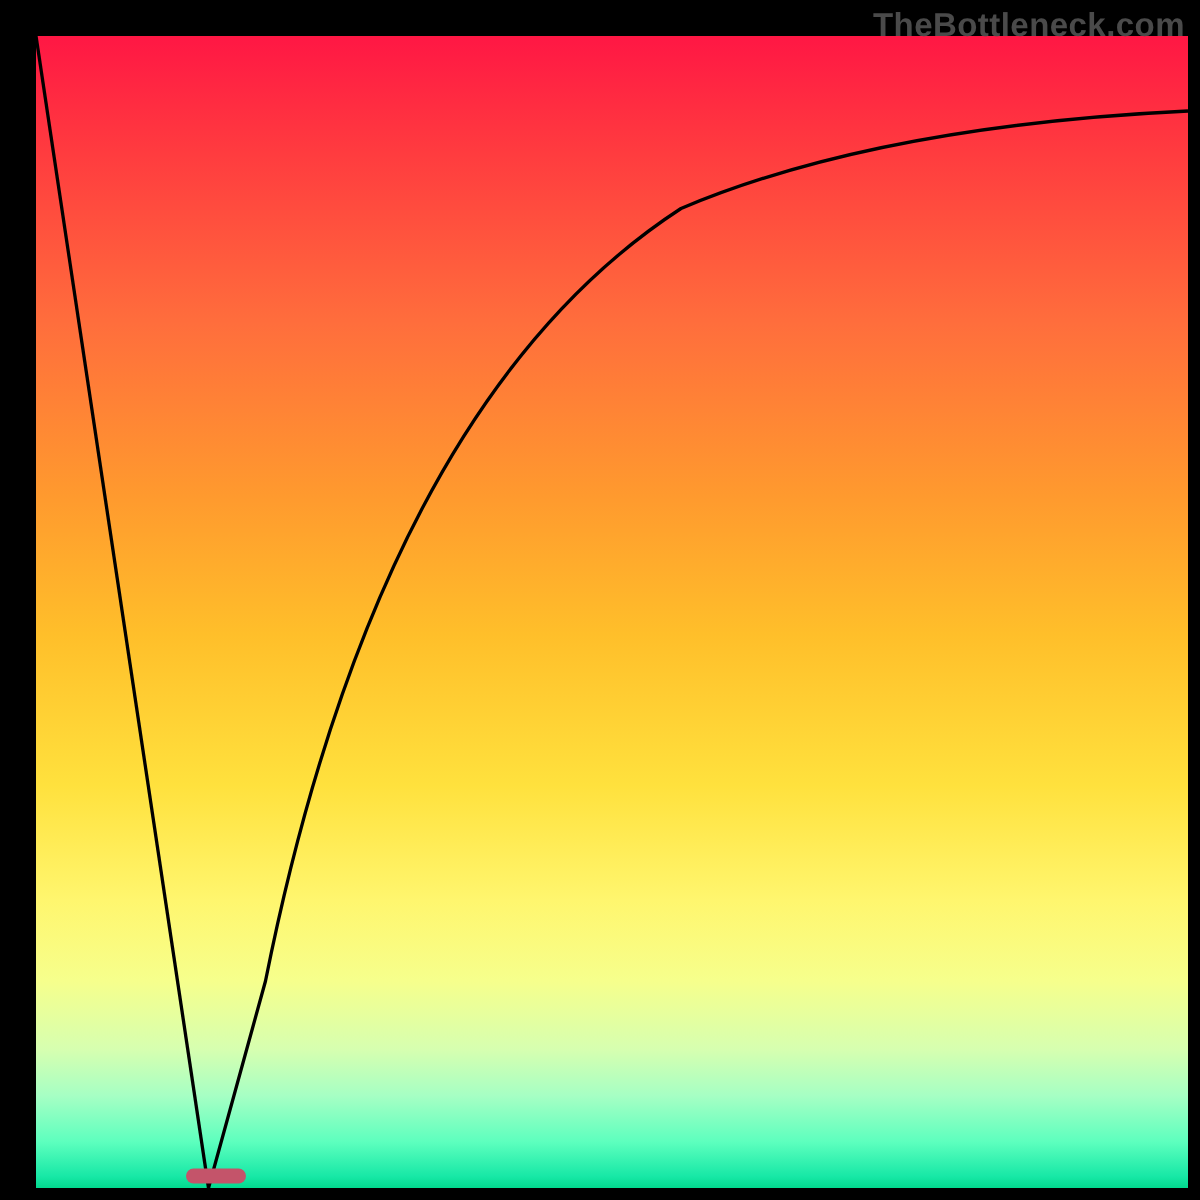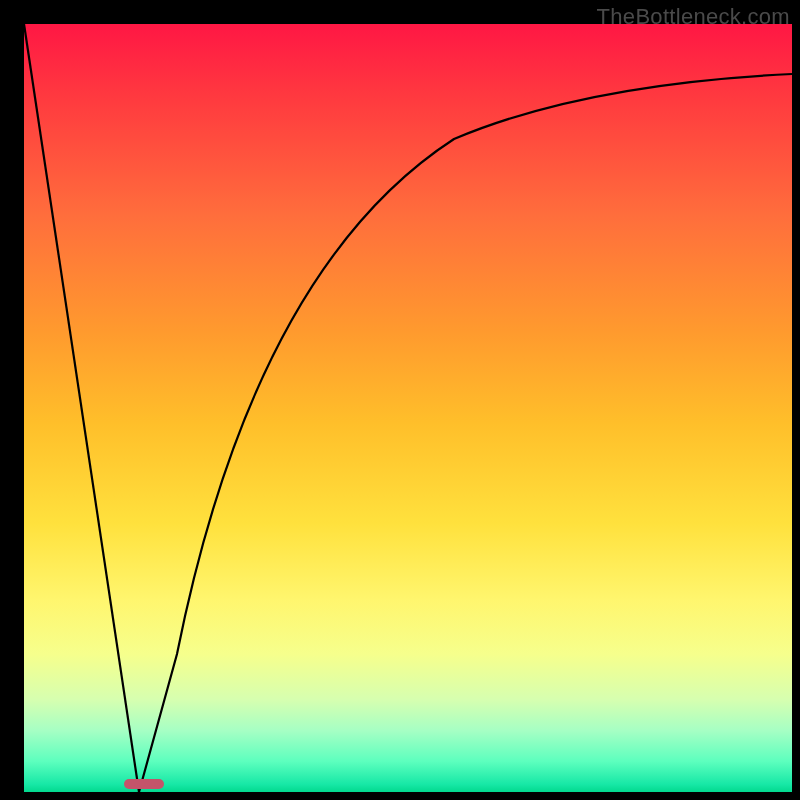--- a/index.html
+++ b/index.html
@@ -41,21 +41,21 @@
       #17e8a6 99%,
       #02d98e 100%
     );
   }
   .watermark {
     position: absolute;
     top: 4px;
     right: 10px;
     color: #4a4a4a;
     font-size: 22px;
-    font-weight: 400;
+    font-weight: 700;
     letter-spacing: 0.3px;
   }
   svg.curve {
     position: absolute;
     left: 24px;
     top: 24px;
     width: 768px;
     height: 768px;
     overflow: visible;
   }

